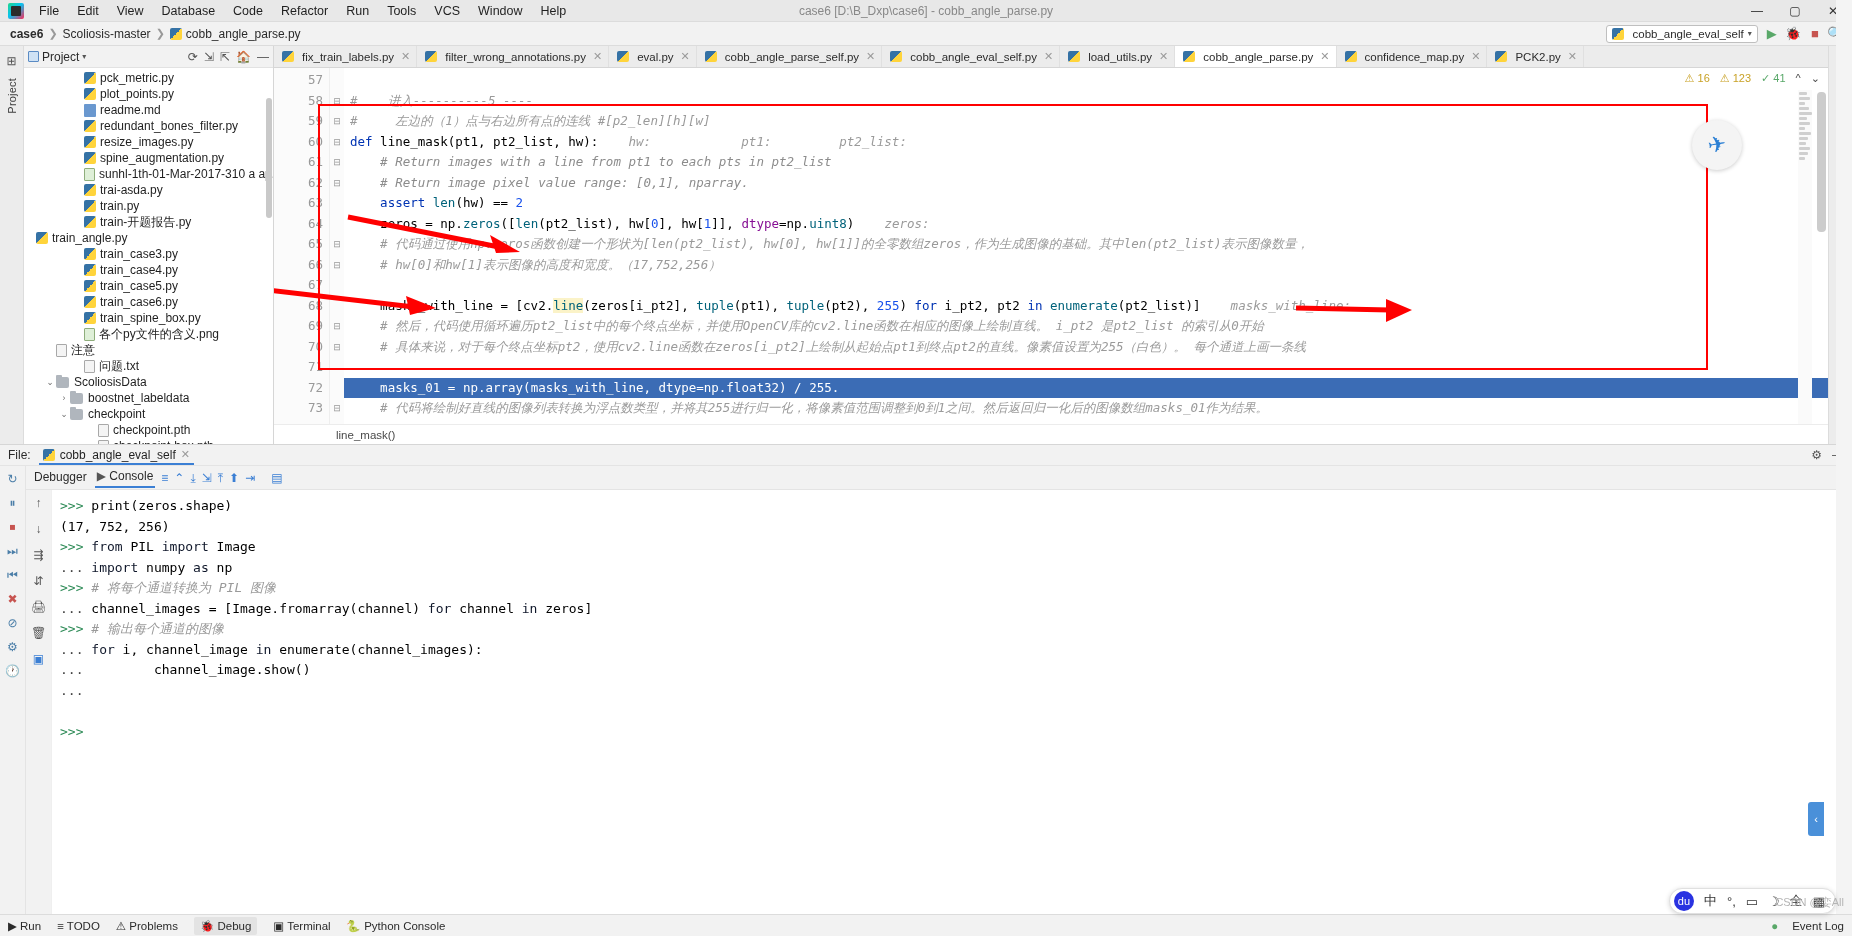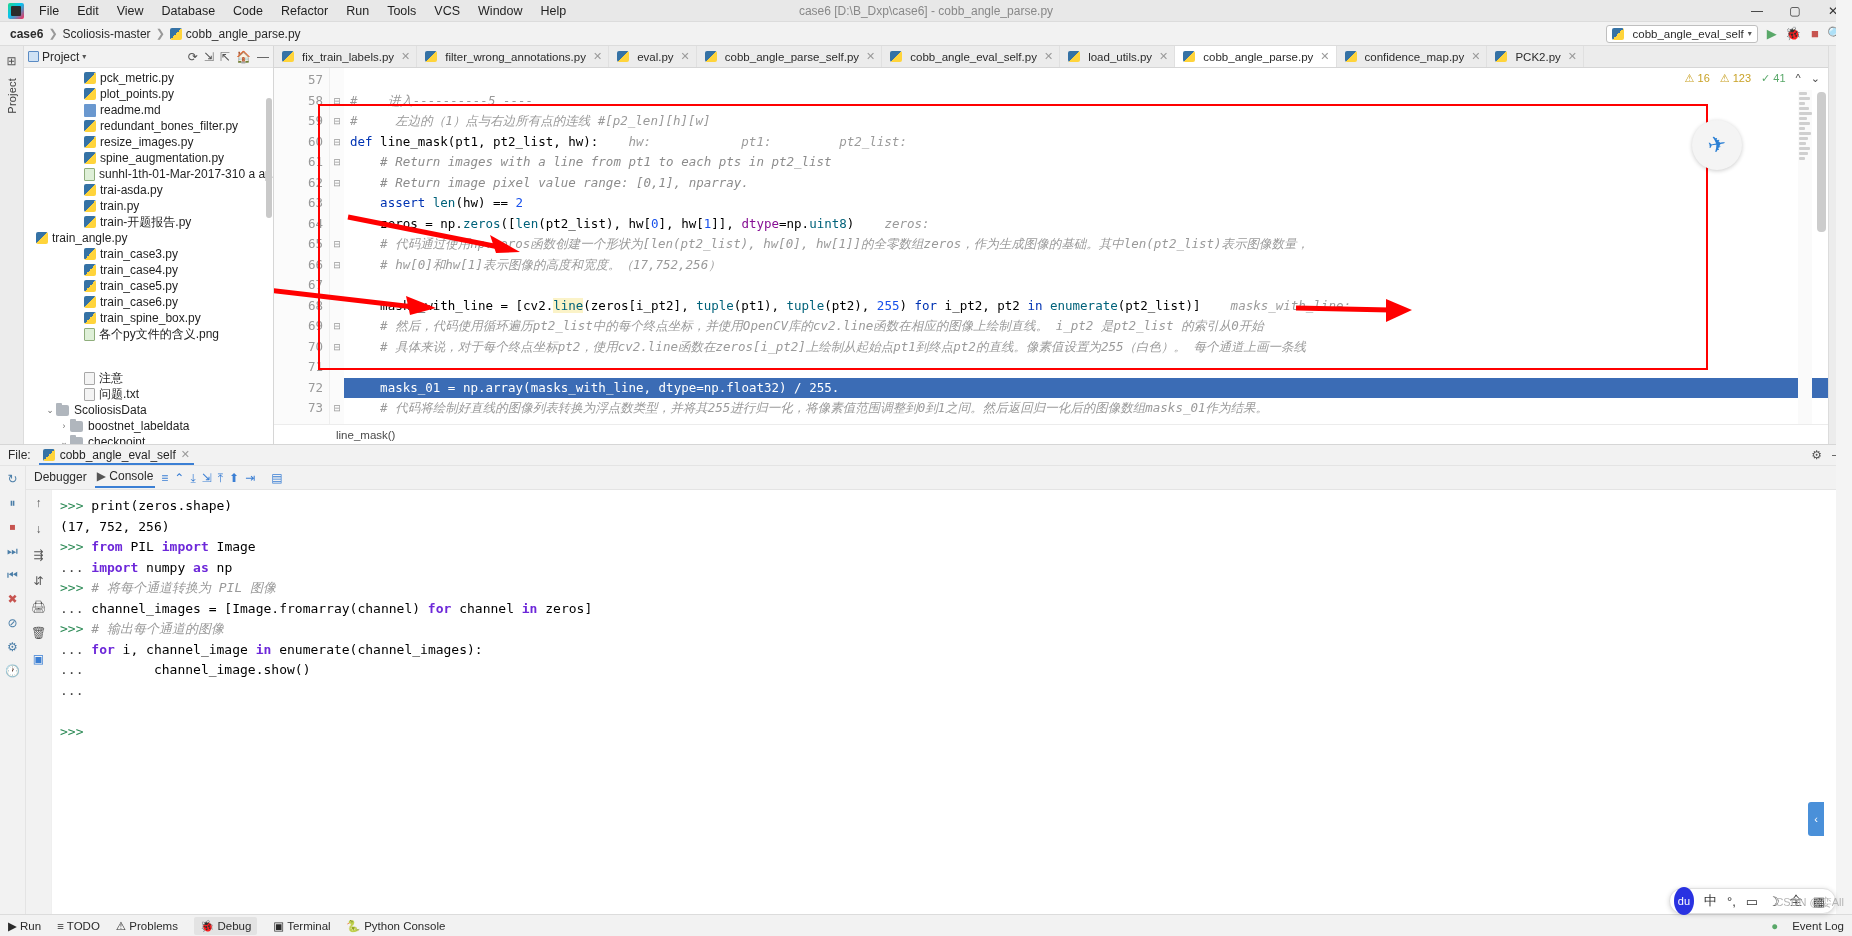--- a/index.html
+++ b/index.html
@@ -244,38 +244,38 @@
     align-items: center; padding-top: 6px; gap: 12px; border-right: 1px solid #efefef;
   }
   .console-rail .i { font-size: 12px; color: #555; }
   .console {
     flex: 1; font-family: "DejaVu Sans Mono", monospace; font-size: 13px;
     padding: 6px 0 0 8px; line-height: 20.5px; overflow: hidden; position: relative;
   }
   .cons-line { white-space: pre; height: 20.5px; }
   .prompt { color: #2e8b57; }
   .dots { color: #444; }
-  .cons-kw { color: #6d28d9; font-weight: 700; }
+  .cons-kw { color: #0f172a; font-weight: 400; }
   .cons-cmt { color: #9a9a9a; font-style: italic; }
 
   .hscroll {
     position: absolute; left: 26px; right: 160px; bottom: 0; height: 9px;
     background: #f4f4f4;
   }
   .hscroll .thumb { height: 9px; width: 62%; background: #c6c6c6; border-radius: 4px; }
 
   
   .ime {
     position: absolute; right: 16px; bottom: 22px; height: 26px;
     background: #fff; border: 1px solid #e0e0e0; border-radius: 13px;
     display: flex; align-items: center; gap: 10px; padding: 0 10px 0 4px;
     box-shadow: 0 1px 5px rgba(0,0,0,.16); z-index: 12; font-size: 13px; color: #333;
   }
   .ime .du {
-    width: 20px; height: 28px; border-radius: 50%; background: #2932e1; color: #fff;
+    width: 20px; height: 20px; border-radius: 50%; background: #2932e1; color: #fff;
     display: flex; align-items: center; justify-content: center; font-size: 11px;
   }
   .side-toggle {
     position: absolute; right: 28px; bottom: 100px; width: 16px; height: 34px;
     background: #4a90d9; border-radius: 3px 0 0 3px; z-index: 11;
     display: flex; align-items: center; justify-content: center; color: #fff; font-size: 11px;
   }
 
   
   .statusbar {
@@ -442,21 +442,21 @@
           <div class="tree-row" style="padding-left: 48px;">
             <span class="arrow"></span>
             <span class="py-icon"></span>
             <span>train_spine_box.py</span>
           </div>
           <div class="tree-row" style="padding-left: 48px;">
             <span class="arrow"></span>
             <span class="img-icon"></span>
             <span>各个py文件的含义.png</span>
           </div>
-          <div class="tree-row" style="padding-left: 48px; margin-top: 28px;">
+          <div class="tree-row" style="padding-left: 20px;">
             <span class="arrow"></span>
             <span class="txt-icon"></span>
             <span>注意</span>
           </div>
           <div class="tree-row" style="padding-left: 48px;">
             <span class="arrow"></span>
             <span class="txt-icon"></span>
             <span>问题.txt</span>
           </div>
           <div class="tree-row" style="padding-left: 20px;">

